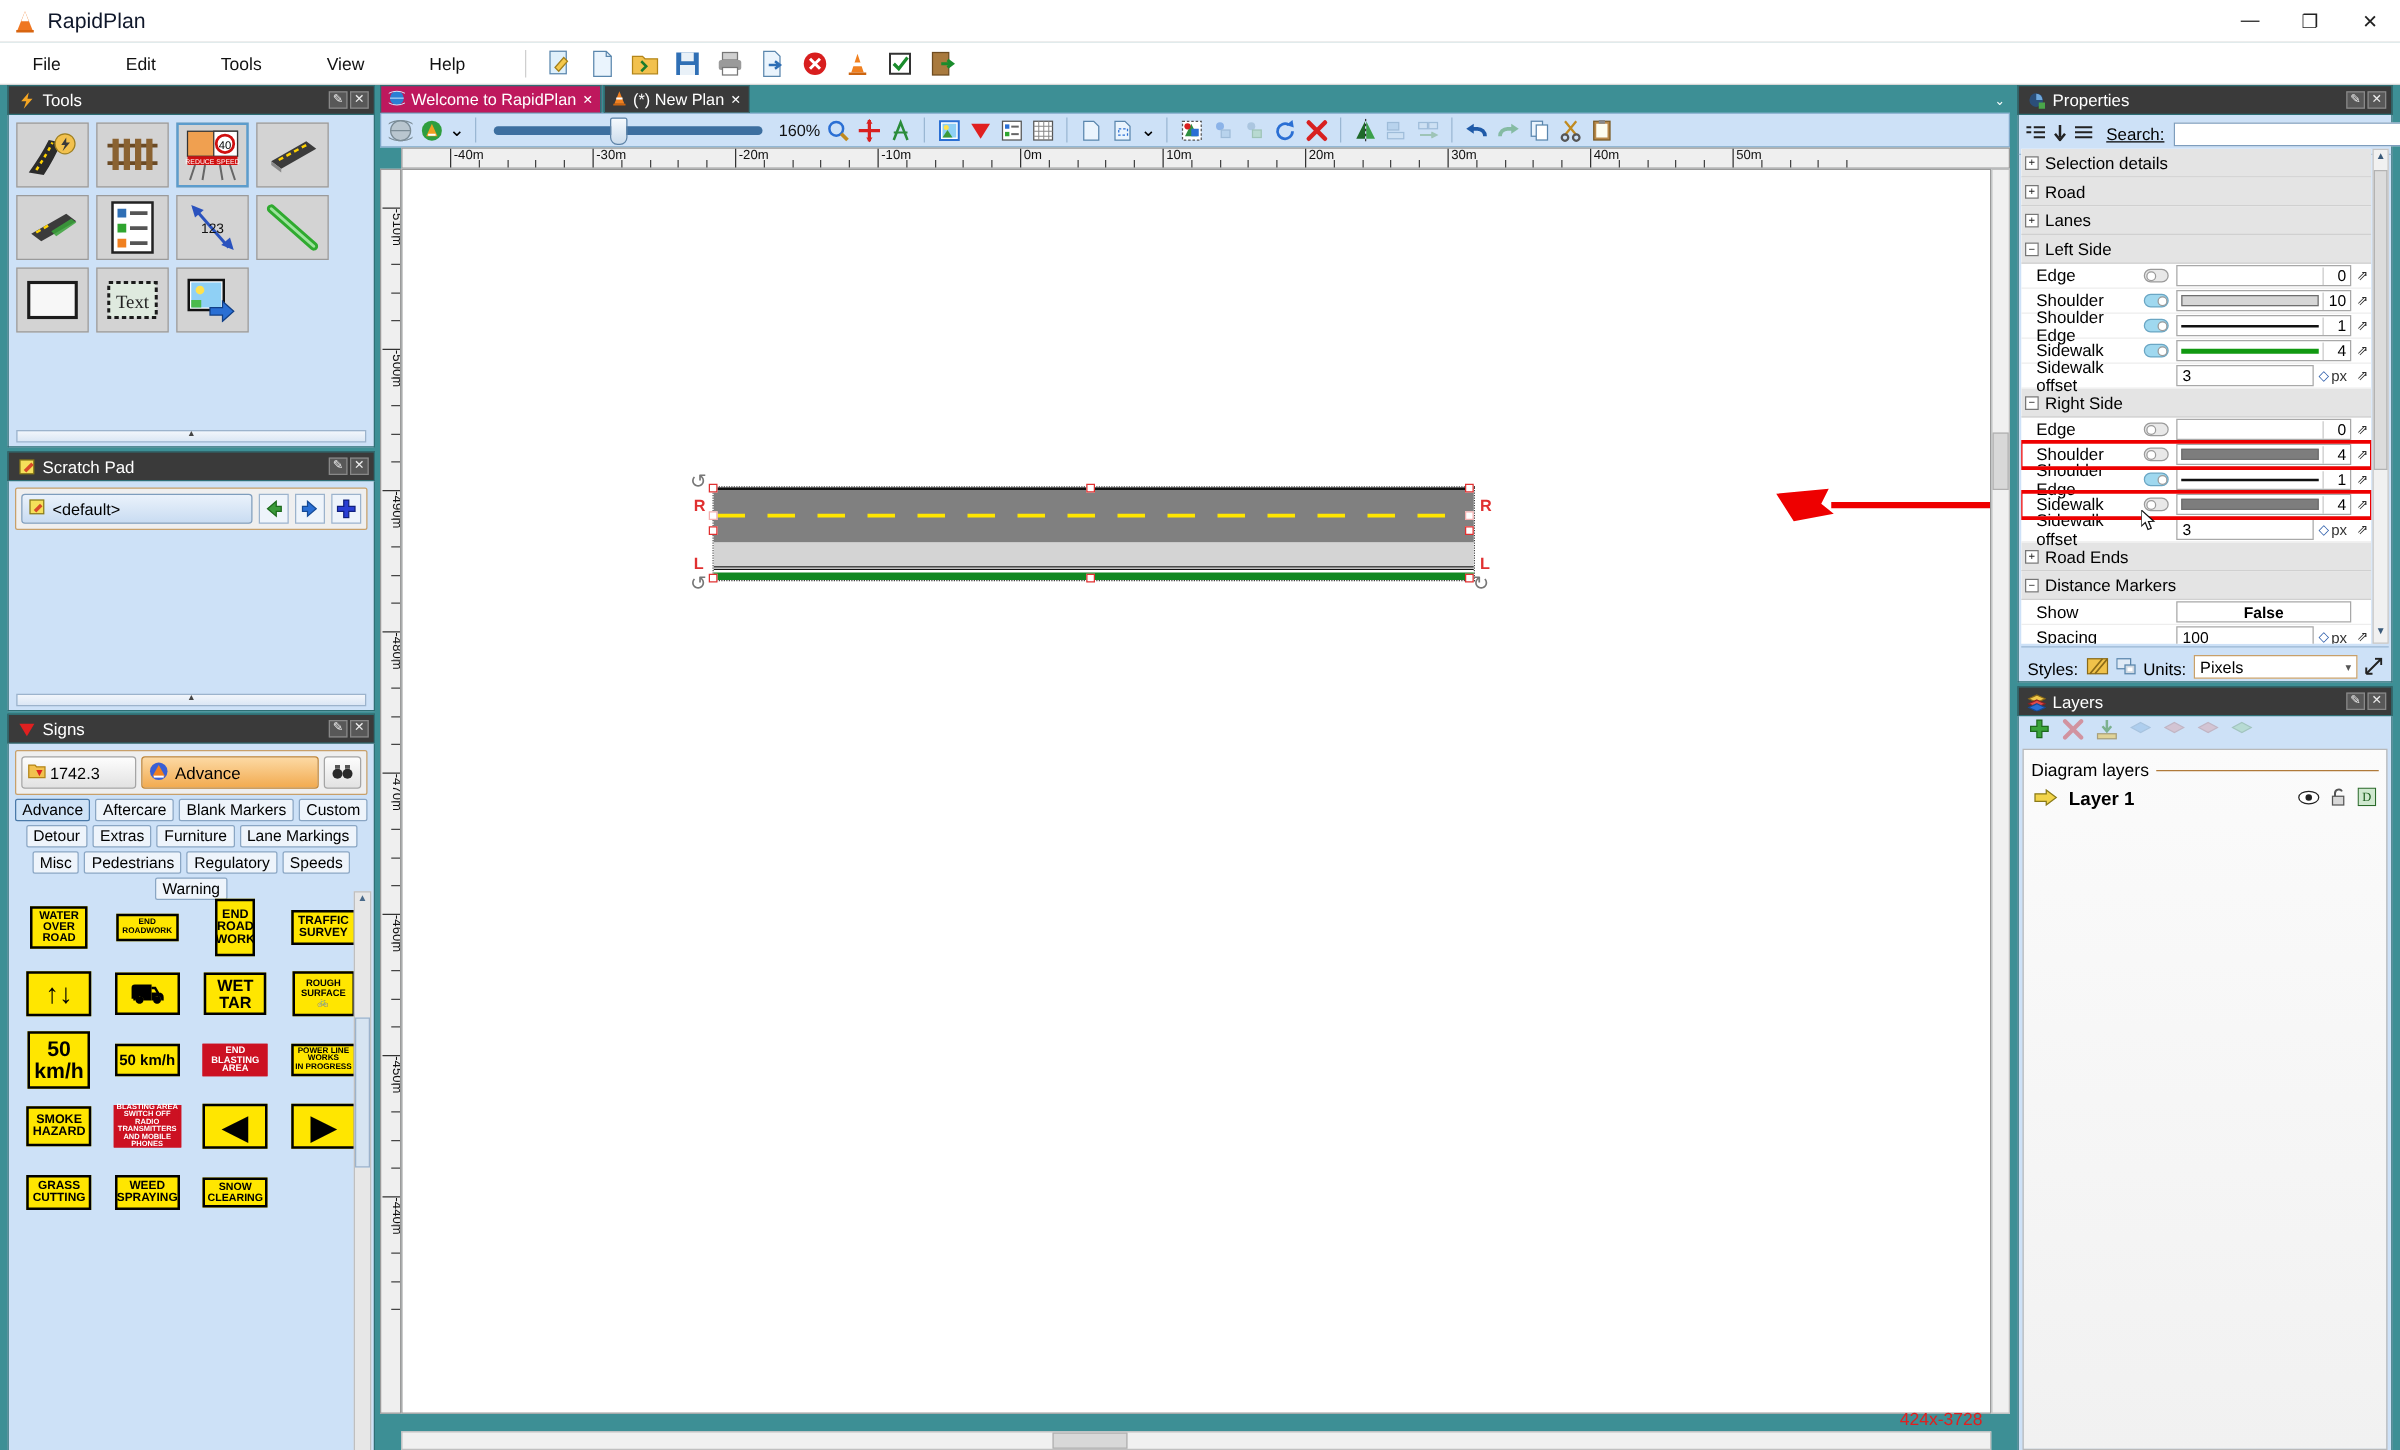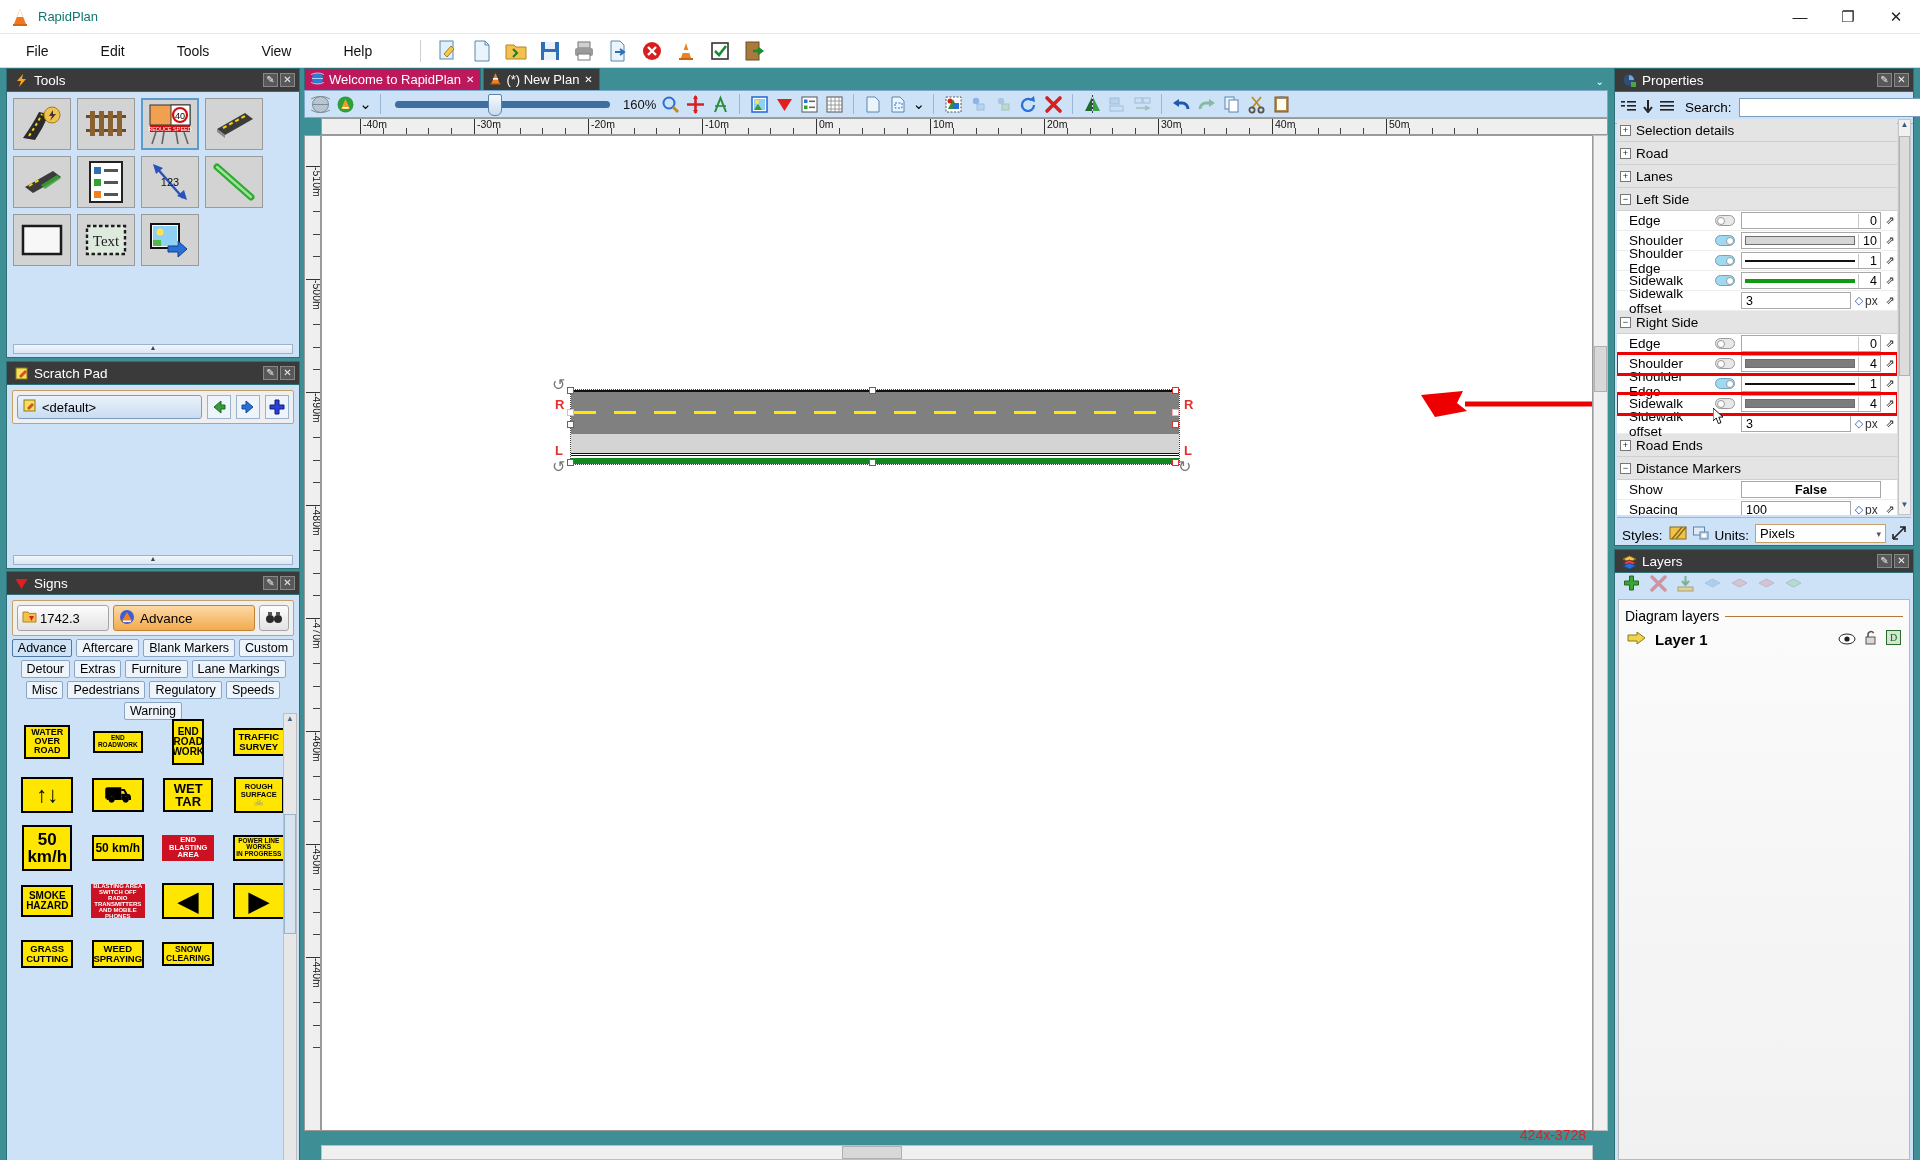--- a/index.html
+++ b/index.html
@@ -12,21 +12,21 @@
     background: #2e8086;
   }
   .app { position: relative; width: 1920px; height: 1160px; background: #3d8f95; }
 
   
   .titlebar {
     height: 34px; background: #ffffff; display: flex; align-items: center;
     padding-left: 10px; border-bottom: 1px solid #e8e8e8;
   }
   .titlebar .tb-icon { width: 20px; height: 20px; margin-right: 8px; position: relative; }
-  .titlebar .app-title { font-size: 13px; color: #0f766e; }
+  .titlebar .app-title { font-size: 17px; color: #0f172a; }
   .winbtns { margin-left: auto; display: flex; }
   .winbtn { width: 48px; height: 34px; display: flex; align-items: center; justify-content: center;
             font-size: 15px; color: #222; }
 
   
   .menubar {
     height: 34px; background: #ffffff; display: flex; align-items: center;
     border-bottom: 1px solid #d7d7d7;
   }
   .menu-item { padding: 0 26px; font-size: 14px; color: #111; line-height: 34px; cursor: default; }
@@ -169,21 +169,21 @@
                  background: #118822; }
   .handle { position: absolute; width: 7px; height: 7px; background: #fff; border: 1.5px solid #e03030; }
   .rlab { position: absolute; color: #e03030; font-size: 13px; font-weight: bold; }
   .rot { position: absolute; color: #777; font-size: 16px; }
   .red-arrow { position: absolute; left: 855px; top: 6px; }
 
   
   #props-panel { right: 6px; top: 0; width: 300px; height: 478px; border-radius: 21px; }
   #props-panel .panel-body { height: 454px; padding: 0; position: relative; }
   .prop-toolbar { height: 32px; display: flex; align-items: center; gap: 7px; padding: 0 6px;
-                  border-bottom: 1px solid #9ab7d3; }
+                  border-bottom: 1px solid #9ab7d3; text-decoration: underline; }
   .prop-toolbar .pi { font-size: 13px; }
   .search-label { font-size: 13.5px; margin-left: 4px; }
   .search-box { flex: 1; height: 19px; background: #fff; border: 1px solid #7e9dbd; }
   .prop-list { position: absolute; left: 2px; right: 16px; top: 27px; bottom: 30px;
                background: #fff; overflow: hidden; }
   .grp { height: 23px; background: #e4e4e4; display: flex; align-items: center;
          font-size: 13.5px; padding-left: 3px; gap: 5px; border-bottom: 1px solid #d0d0d0; }
   .grp .exp { width: 11px; height: 11px; border: 1px solid #777; background: #fff;
               font-size: 9px; line-height: 9px; text-align: center; color: #222; }
   .row { height: 20px; display: flex; align-items: center; font-size: 13.5px;

